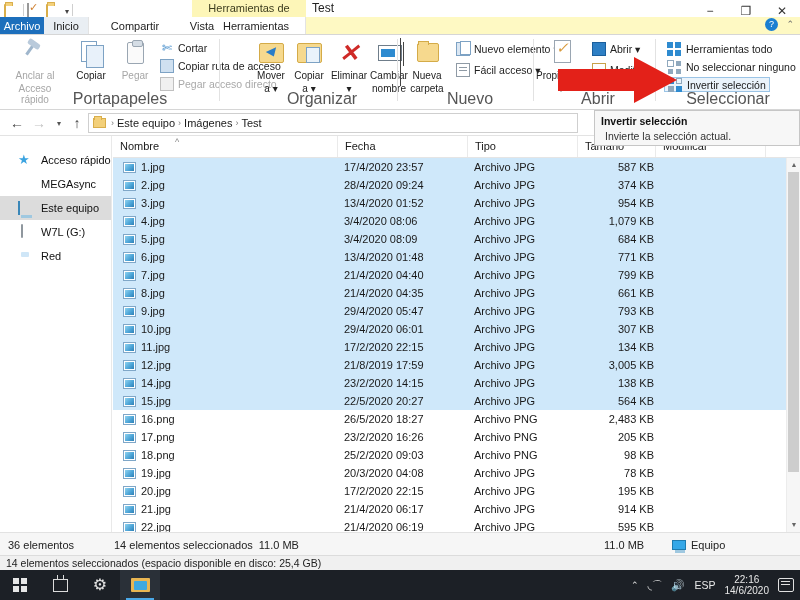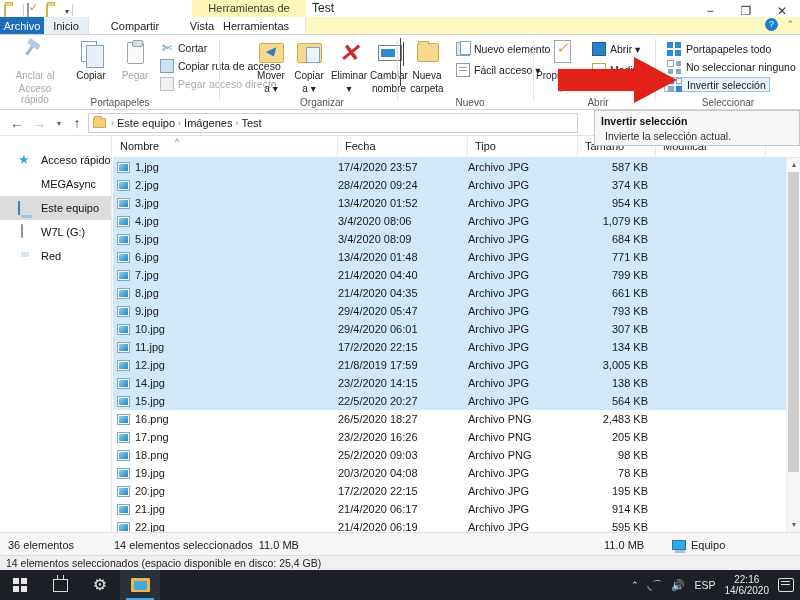--- a/index.html
+++ b/index.html
@@ -80,21 +80,21 @@
   }
 
   
   .ribbon {
     position: absolute; left: 0; top: 35px; width: 800px; height: 75px;
     background: #ffffff; border-bottom: 1px solid #d6d6d6;
   }
   .rgroup { position: absolute; top: 0; height: 75px; }
   .rgroup-title {
     position: absolute; bottom: 2px; left: 0; width: 100%;
-    text-align: center; font-size: 10px; color: #555;
+    text-align: center; font-size: 16px; color: #555;
   }
   .rgroup-div {
     position: absolute; top: 4px; right: 0; width: 1px; height: 62px; background: #e2e2e2;
   }
   .bigbtn {
     position: absolute; top: 3px; width: 46px; text-align: center;
     font-size: 10px; color: #222; line-height: 11px;
   }
   .bigbtn .lbl { display: block; margin-top: 2px; }
   .bigbtn.dim { color: #a6a6a6; }
@@ -247,21 +247,21 @@
   }
   .hcell {
     position: absolute; top: 0; height: 21px; line-height: 21px; font-size: 11px;
     color: #1a1a1a; padding-left: 7px; border-right: 1px solid #eaeaea;
   }
   .sortmark { position:absolute; top:-4px; left:62px; font-size:9px; color:#888; }
 
   .rows { position: absolute; left: 0; top: 22px; right: 0; bottom: 0; }
   .row {
     position: relative; height: 18px; display: flex; align-items: center;
-    font-size: 11px; color: #1a1a1a;
+    font-size: 11px; color: #1a1a1a; padding-left: 6px;
   }
   .row.sel { background: #cfe8fa; }
   .c-name { width: 225px; display:flex; align-items:center; gap:5px; padding-left: 4px; }
   .c-date { width: 130px; }
   .c-type { width: 110px; }
   .c-size { width: 78px; text-align: right; padding-right: 8px; }
   .c-tags { flex: 1; }
   .fileico {
     width: 13px; height: 11px; background: #fff; border: 1px solid #7fa7c8;
     position: relative; flex: none;
@@ -476,21 +476,21 @@
         <span class="ico-sm ic-edit"></span>
         <span>Modificar</span>
       </div>
       <div class="rgroup-title" style="left:24px;width:80px;">Abrir</div>
       <div class="rgroup-div"></div>
     </div>
 
     <div class="rgroup" style="left:658px;width:142px;">
       <div class="sel-item" style="top:6px;">
         <span class="sel-ico sel-all"></span>
-        <span>Portapapeles todo</span>
+        <span>Herramientas todo</span>
       </div>
       <div class="sel-item" style="top:24px;">
         <span class="sel-ico sel-none"></span>
         <span>No seleccionar ninguno</span>
       </div>
       <div class="sel-item active" style="top:42px;">
         <span class="sel-ico sel-inv"></span>
         <span>Invertir selección</span>
       </div>
       <div class="rgroup-title" style="left:10px;width:120px;">Seleccionar</div>

